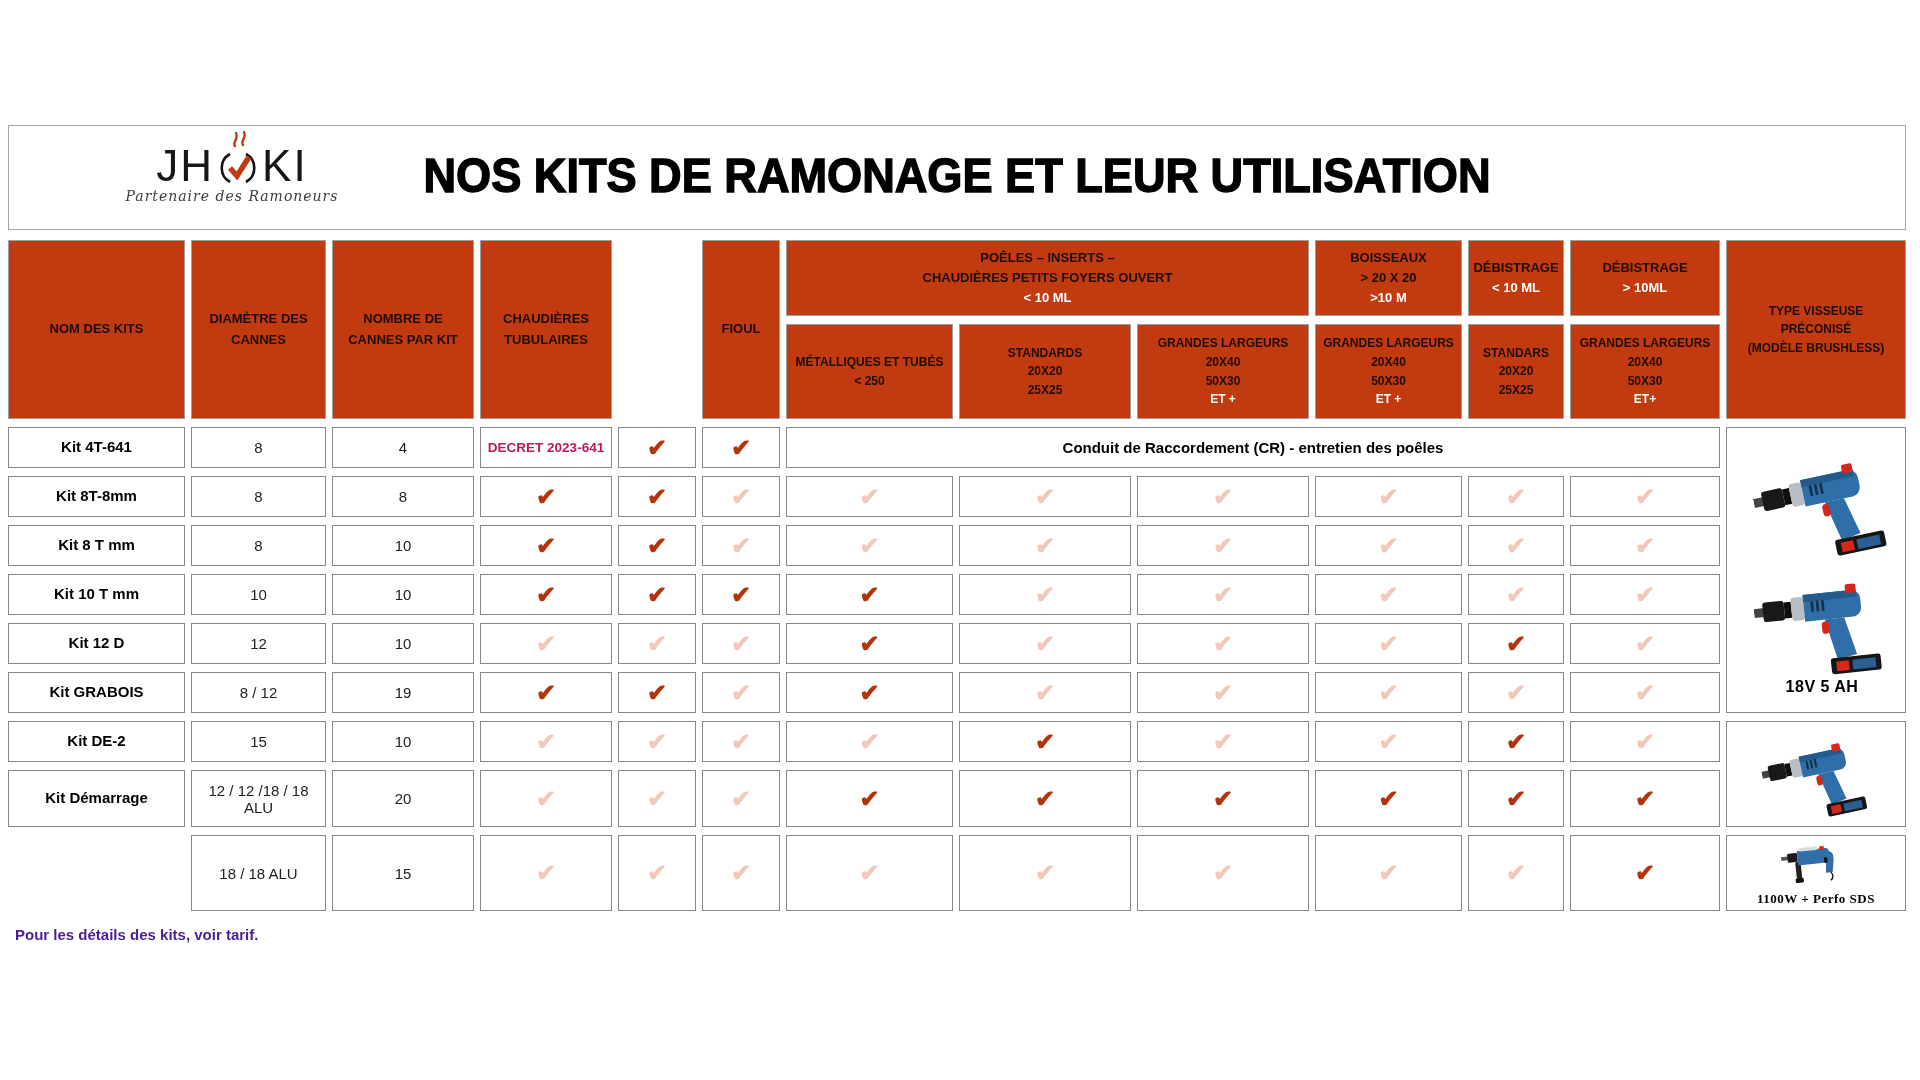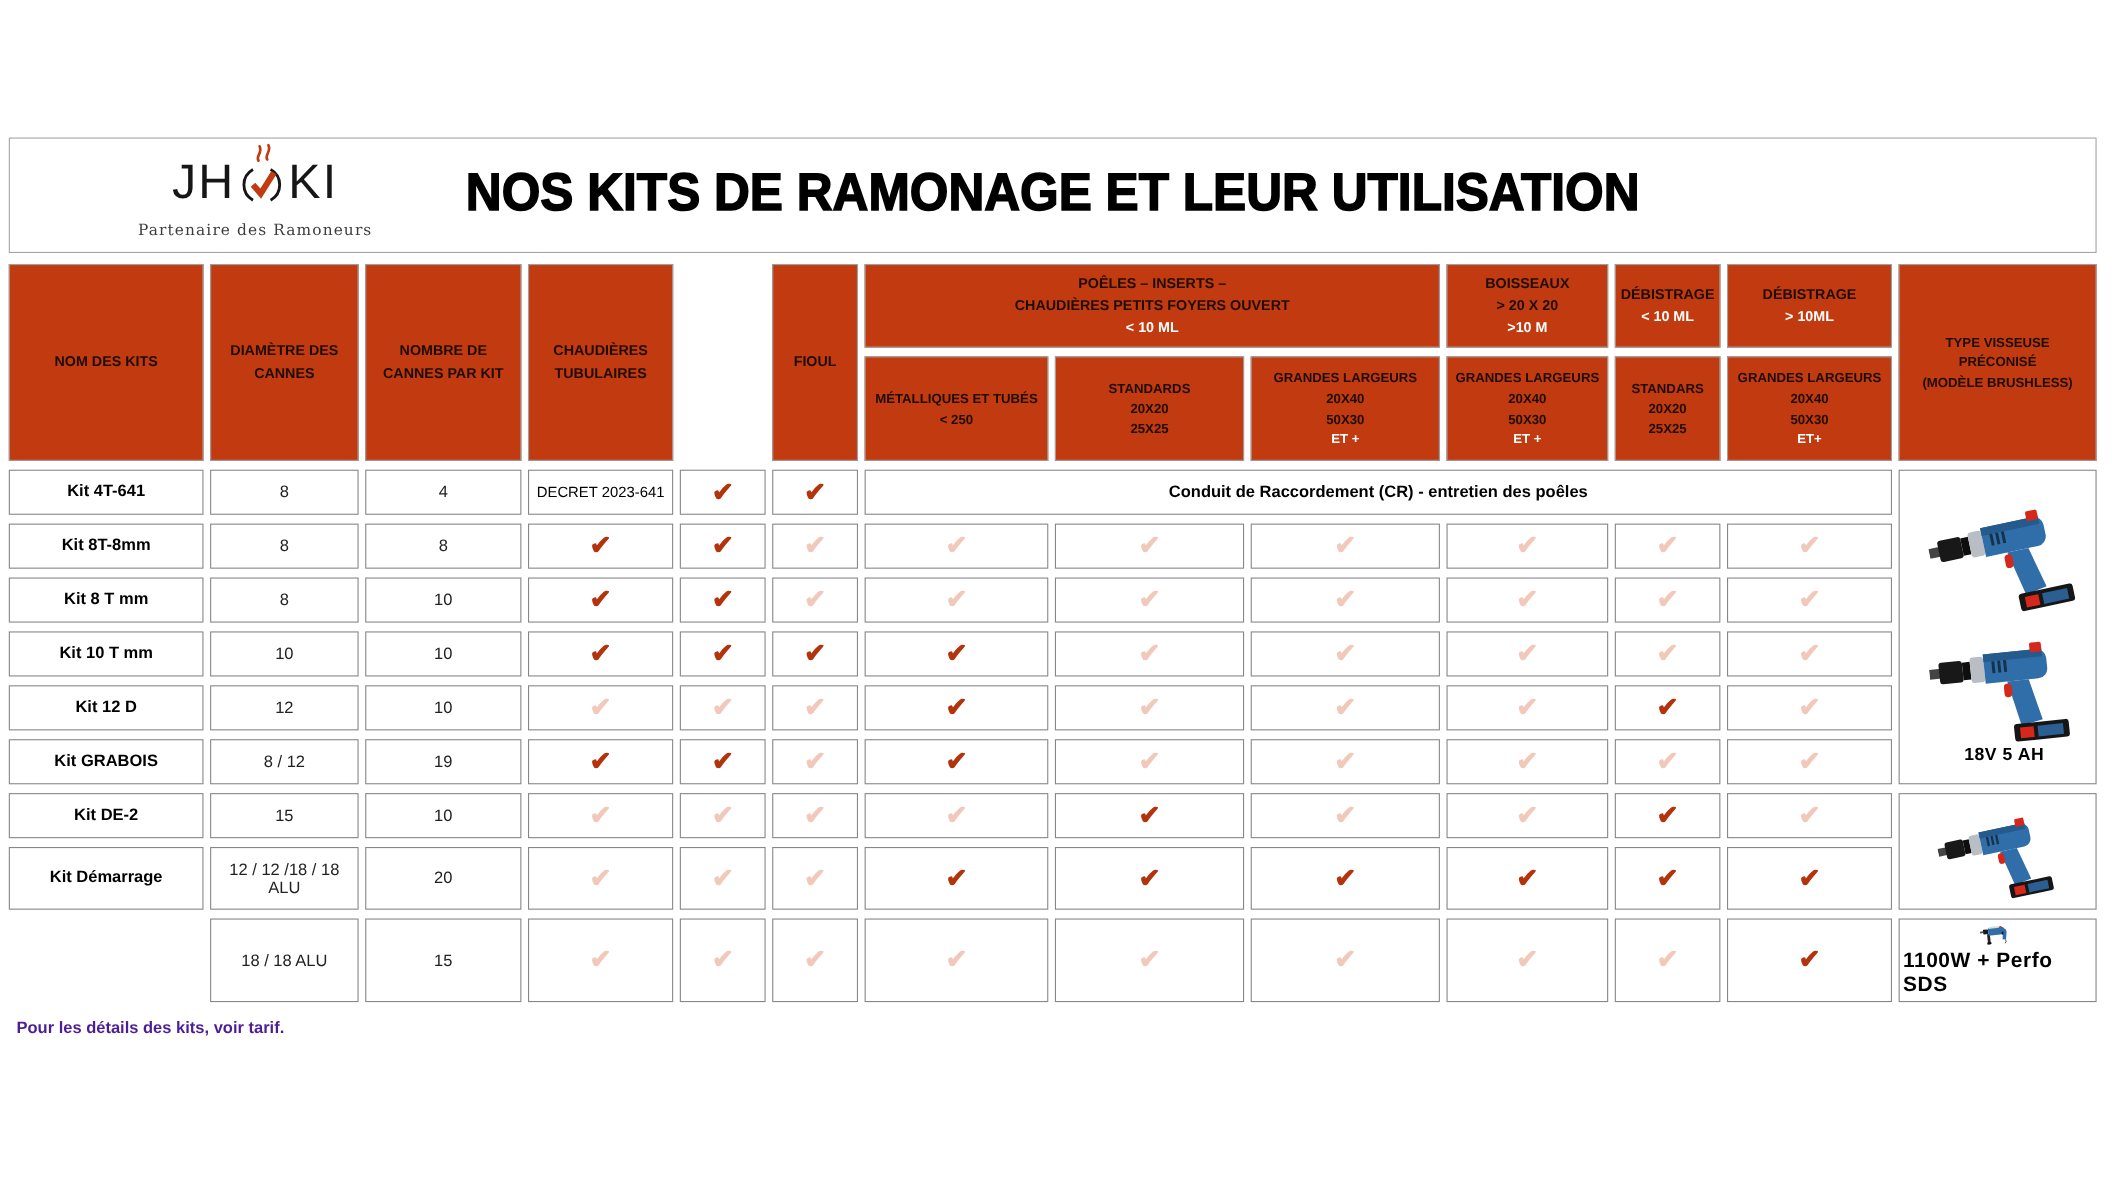--- a/index.html
+++ b/index.html
@@ -6,22 +6,22 @@
   .page{position:relative;width:1920px;height:1080px;background:#fff;overflow:hidden;
         font-family:"Liberation Sans",sans-serif;color:#111;border-radius:22px;}
 
   
   .masthead{position:absolute;left:8px;top:125px;width:1896px;height:103px;
             background:#fff;border:1px solid #a5a5a5;}
   .logo{position:absolute;left:108px;top:4px;width:230px;text-align:center;}
   .logo-line{display:flex;align-items:flex-end;justify-content:center;
              font-size:44px;font-weight:400;letter-spacing:2px;color:#161616;line-height:1;}
   .logo-o{margin:0 1px -2px 1px;}
-  .logo-tagline{font-family:"DejaVu Serif",serif;font-size:14px;
-                color:#3c3c3c;margin-top:14px;letter-spacing:1px;}
+  .logo-tagline{font-family:"DejaVu Serif",serif;font-style:italic;font-size:14px;
+                color:#3c3c3c;margin-top:0;letter-spacing:1px;}
   .main-title{position:absolute;left:0;right:0;top:22px;text-align:center;
               font-size:48px;font-weight:700;color:#000;letter-spacing:0;
               -webkit-text-stroke:1.4px #000;transform:scaleX(.94);transform-origin:center;}
 
   
   .table{position:absolute;left:8px;top:240px;display:grid;
          grid-template-columns:177px 135px 142px 132px 78px 78px 167px 172px 172px 147px 96px 150px 180px;
          grid-template-rows:76px 95px 41px 41px 41px 41px 41px 41px 41px 57px 76px;
          gap:8px 6px;}
 
@@ -29,33 +29,33 @@
          display:flex;flex-direction:column;align-items:center;justify-content:center;
          text-align:center;white-space:pre-line;line-height:1.55;font-size:13px;padding:4px 6px;}
   .hcell .hl{color:#ffffff;}
   .hsub{font-size:12px;}
   .hvis{font-size:12px;}
 
   .cell{background:#fff;border:1px solid #878787;display:flex;align-items:center;
         justify-content:center;text-align:center;}
   .name{font-weight:700;font-size:15px;line-height:1.35;padding:0 12px;color:#000;}
   .val{font-size:15px;color:#222;padding:0 4px;}
-  .decret{font-weight:400;font-size:13.5px;color:#000000;}
+  .decret{font-weight:700;font-size:13.5px;color:#be185d;}
   .note{grid-column:7/13;font-weight:700;font-size:15px;color:#000;}
   .ck{font-size:24px;font-weight:700;line-height:1;}
   .ck[data-state="dark"]{color:#b2330c;}
   .ck[data-state="faded"]{color:#f1c9ba;}
 
   .vbox{background:#fff;border:1px solid #878787;display:flex;flex-direction:column;
         align-items:center;justify-content:center;padding:3px;gap:1px;}
   .vb1{grid-column:13;grid-row:3/9;padding-left:15px;}
   .vb2{grid-column:13;grid-row:9/11;}
   .vb3{grid-column:13;grid-row:11/12;}
   .vlabel{font-weight:700;color:#000;font-size:16px;letter-spacing:.5px;}
-  .vb3 .vlabel{font-size:19px;}
+  .vb3 .vlabel{font-size:13px;font-family:Liberation Serif, serif;}
   .drill{transform:rotate(-12deg);}
   .drill.alt{transform:rotate(-6deg);}
 
   
   .hfull{grid-row:1/3;} .h1{grid-row:1;} .h2{grid-row:2;}
   .cgPoeles{grid-column:7/10;}
   
   .c1{grid-column:1}.c2{grid-column:2}.c3{grid-column:3}.c4{grid-column:4}.c5{grid-column:5}
   .c6{grid-column:6}.c7{grid-column:7}.c8{grid-column:8}.c9{grid-column:9}.c10{grid-column:10}
   .c11{grid-column:11}.c12{grid-column:12}.c13{grid-column:13}

